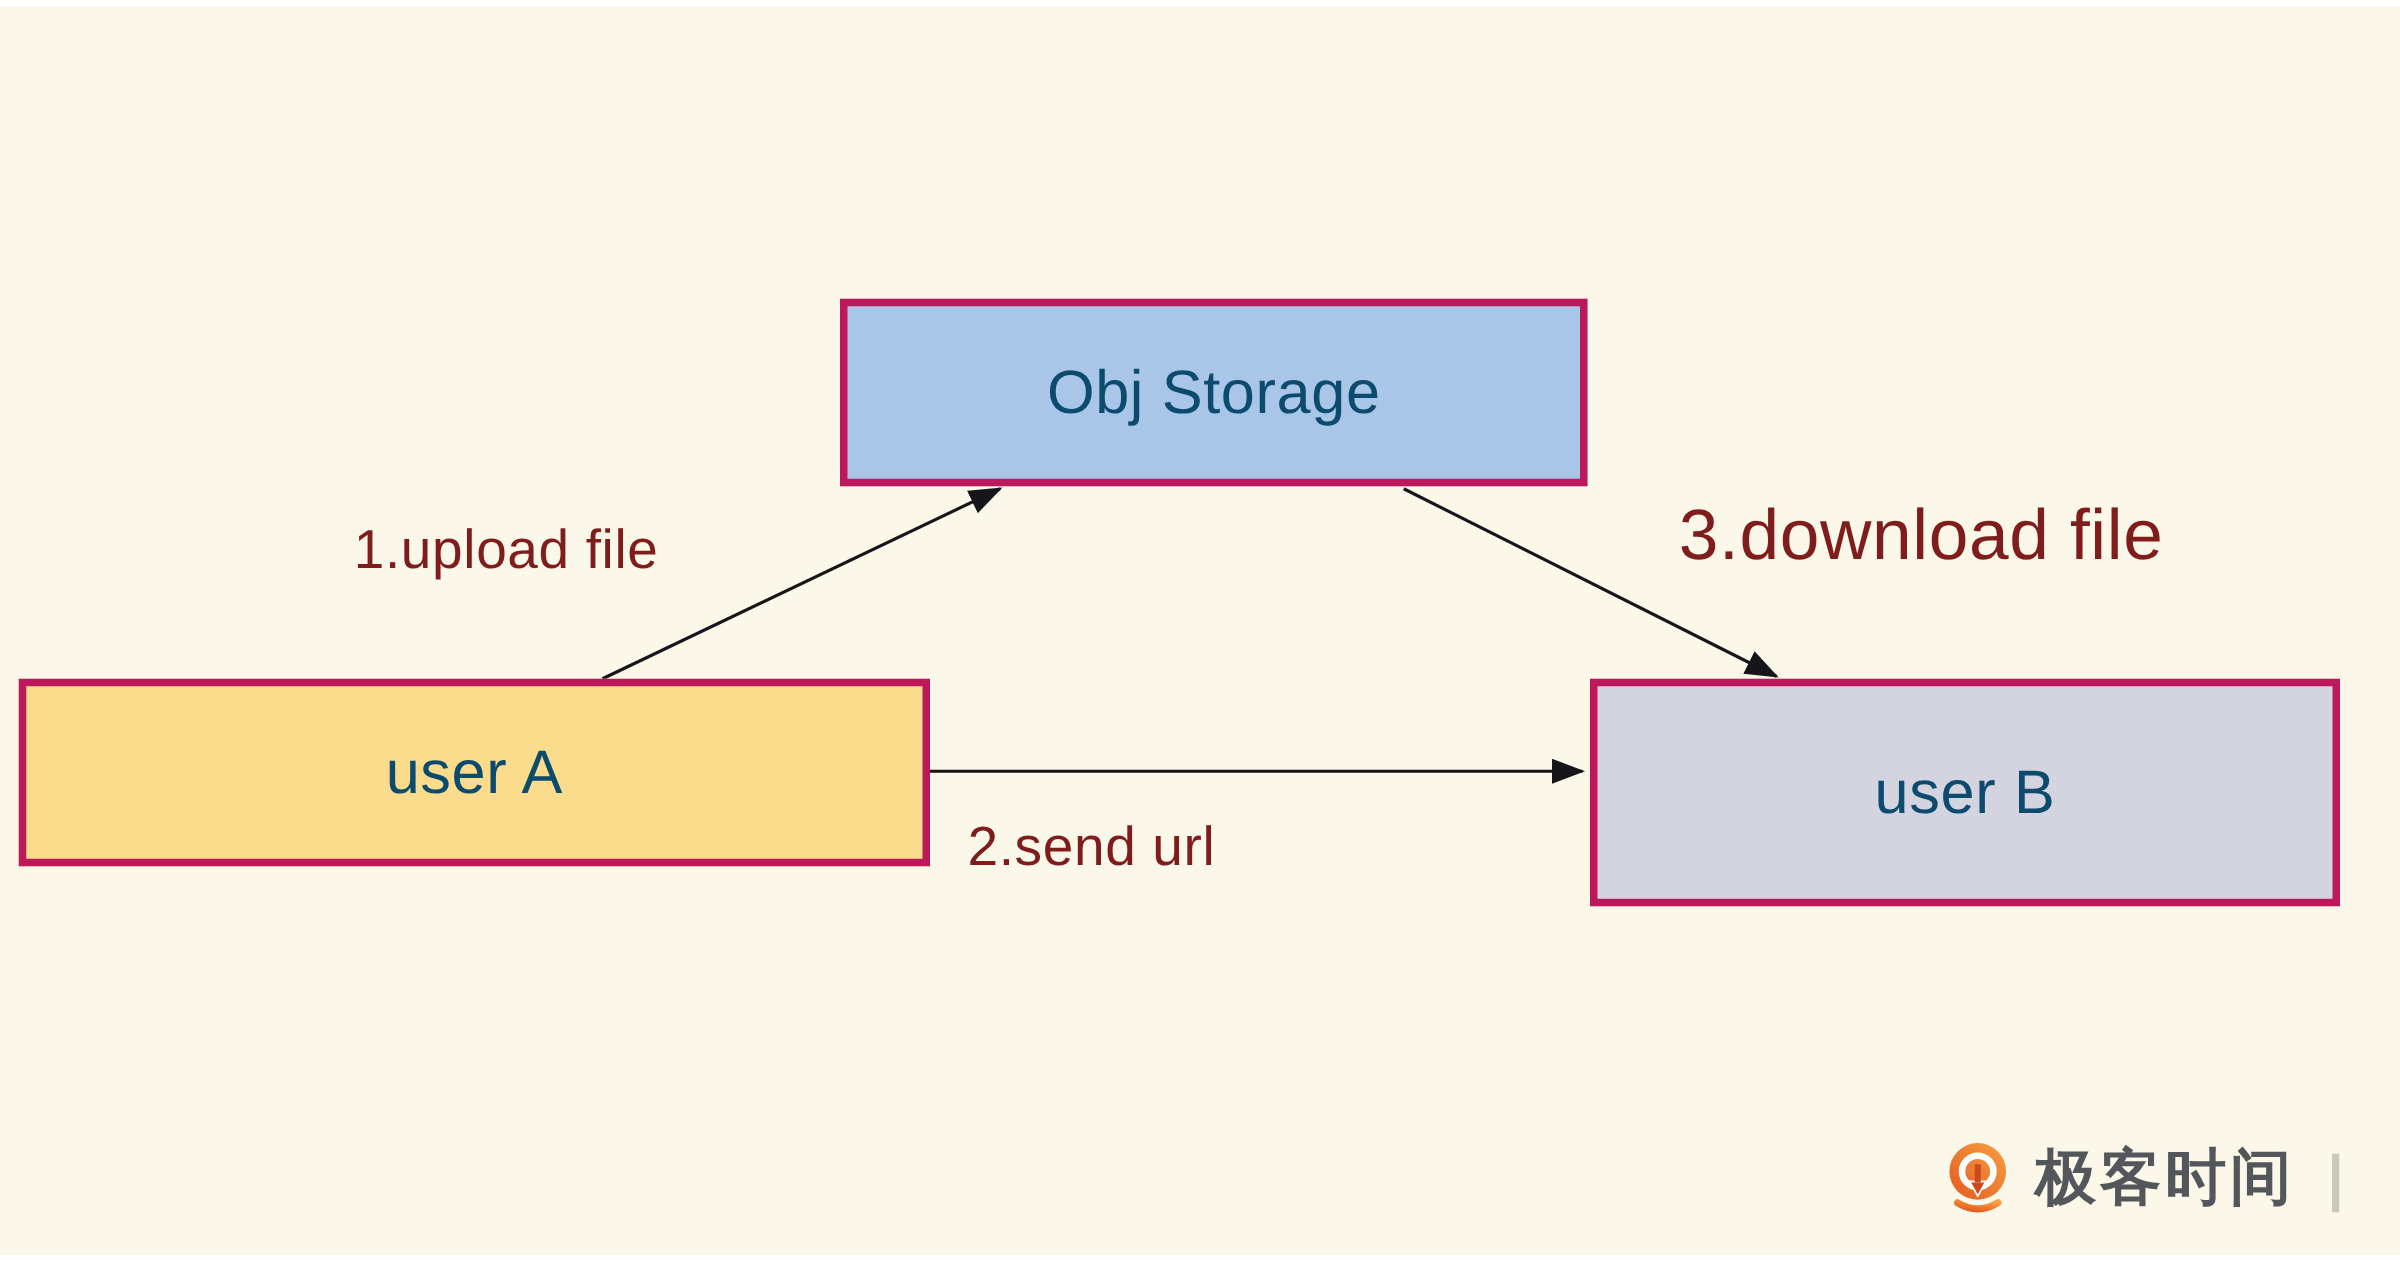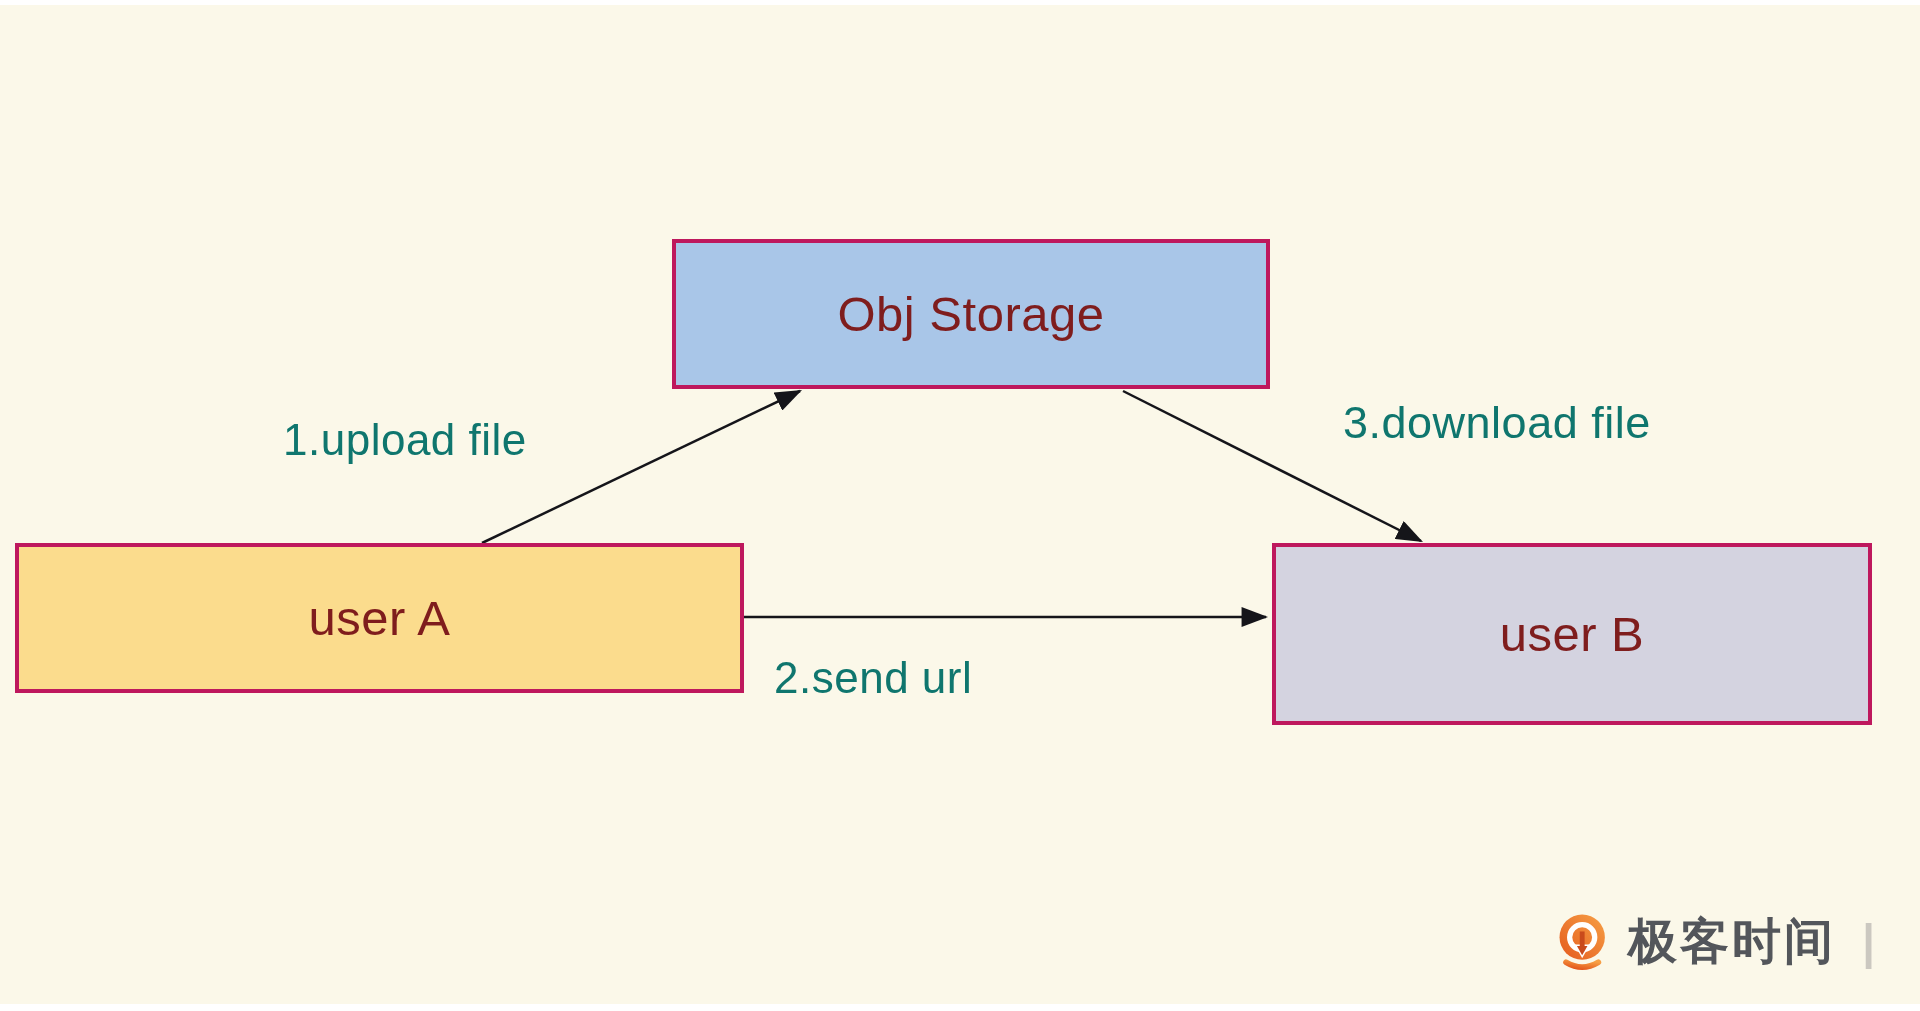--- a/index.html
+++ b/index.html
@@ -10,35 +10,35 @@
   }
   .edge-strip { position:absolute; left:0; width:100%; background:#FFFFFF; }
   .edge-strip.top { top:0; height:5px; }
   .edge-strip.bottom { bottom:0; height:7px; }
 
   .arrow-layer { position:absolute; left:0; top:0; width:1920px; height:1011px; }
   .edge-line { stroke:#15151A; stroke-width:2.5; }
 
   .node {
     position:absolute; box-sizing:border-box;
-    border:4px solid #be185d;
+    border:6px solid #be185d;
     display:flex; align-items:center; justify-content:center;
-    font-size:49px; color:#7f1d1d; letter-spacing:0.5px;
+    font-size:49px; color:#0c4a6e; letter-spacing:0.5px;
   }
   .node.storage { left:672px; top:239px; width:598px; height:150px; background:#A9C6E8; }
   .node.user-a  { left:15px;  top:543px; width:729px; height:150px; background:#FBDC8D; }
   .node.user-b  { left:1272px; top:543px; width:600px; height:182px; background:#D4D3E0; }
 
   .edge-label {
-    position:absolute; color:#0f766e; font-size:44px;
+    position:absolute; color:#7f1d1d; font-size:44px;
     line-height:1; white-space:nowrap; letter-spacing:0.5px;
   }
   .edge-label.upload   { left:283px;  top:418px; }
   .edge-label.send-url { left:774px;  top:656px; }
-  .edge-label.download { left:1343px; top:400px; font-size:45px; }
+  .edge-label.download { left:1343px; top:400px; font-size:57px; }
 
   .watermark {
     position:absolute; top:906px; right:25px; height:72px;
     display:flex; align-items:center; white-space:nowrap;
   }
   .watermark .logo { display:block; margin-right:14px; }
   .brand-text {
     font-size:49px; color:#53565B; letter-spacing:3px; font-weight:700;
   }
   .sep-bar {

